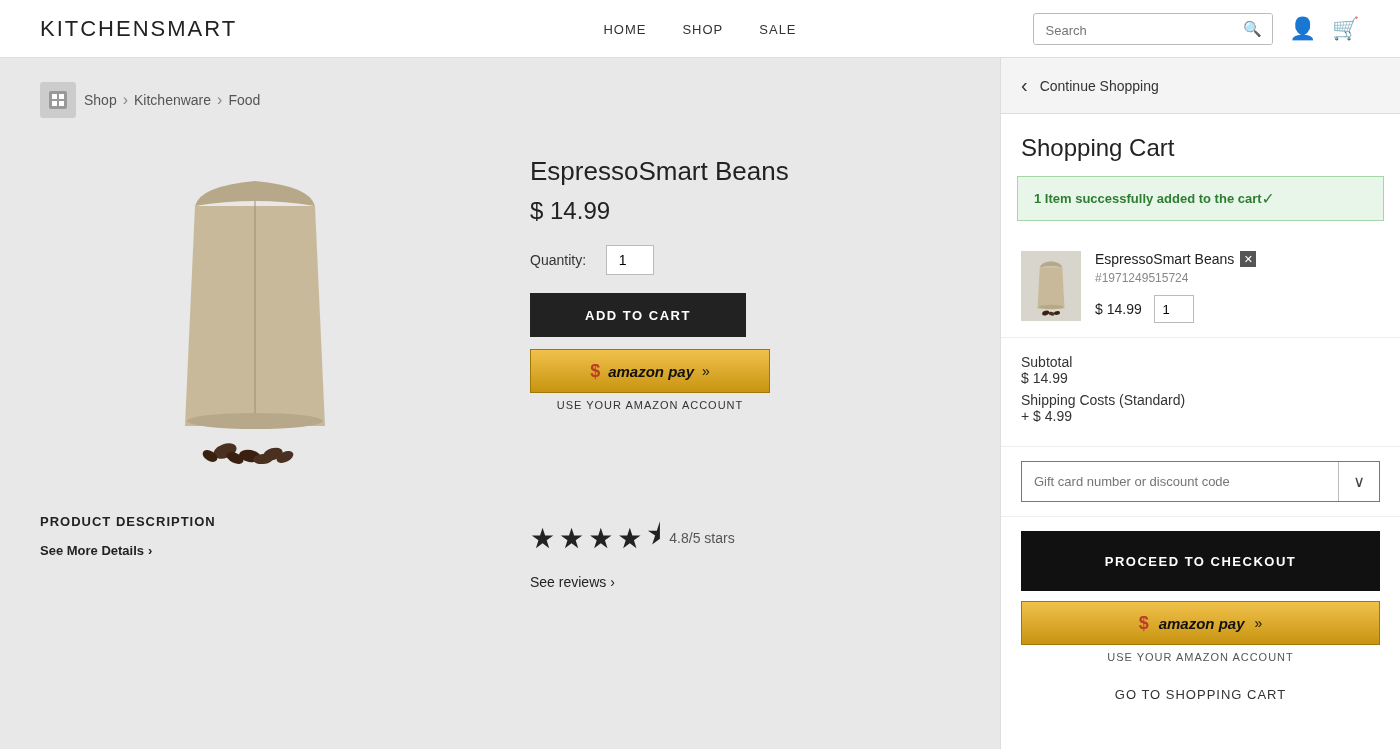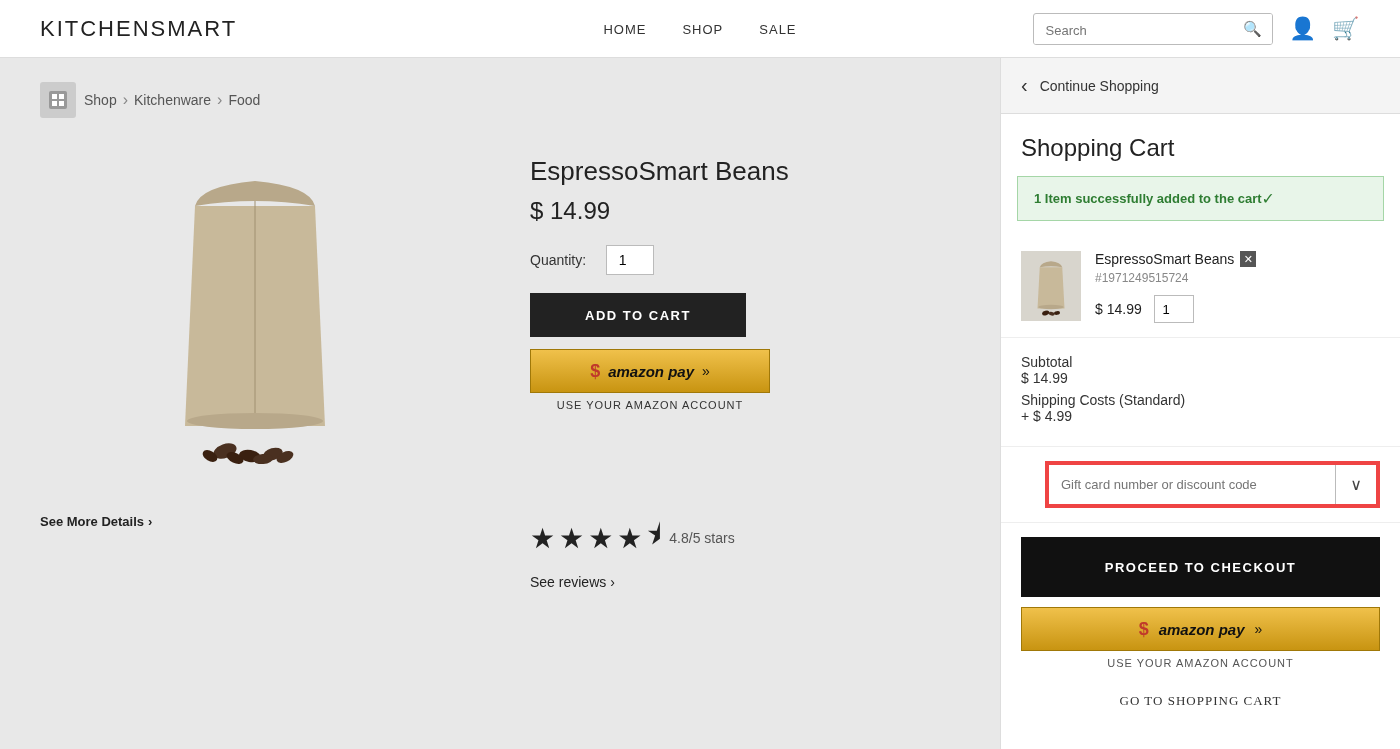--- a/index.html
+++ b/index.html
@@ -372,22 +372,21 @@
       flex-direction: column;
     }
     .total-row .label { font-weight: 500; }
 
     .discount-section {
       padding: 14px 20px;
       border-bottom: 1px solid #eee;
     }
     .discount-input-row {
       display: flex;
-      border: 4px solid #ef4444;
-      margin-left: 24px;
+      border: 1px solid #ef4444;
     }
     .discount-input {
       flex: 1;
       border: none;
       outline: none;
       padding: 10px 12px;
       font-size: 13px;
       color: #999;
     }
     .discount-apply-btn {
@@ -433,21 +432,20 @@
       width: calc(100% - 40px);
       margin-left: 20px;
     }
     .go-to-cart-link {
       text-align: center;
       padding: 12px 20px 20px;
       font-size: 13px;
       color: #333;
       letter-spacing: 1px;
       cursor: pointer;
-      font-family: Liberation Serif, serif;
     }
   </style>
 </head>
 <body>
 
 <div class="header">
   <div class="header-logo">
     KitchenSmart
   </div>
   <ul class="header-nav">
@@ -530,20 +528,21 @@
           <span style="color:#c0392b; font-size:18px; font-weight:900;">$</span>
           <span class="amazon-pay-logo">amazon pay</span>
           <span class="amazon-chevrons">»</span>
         </div>
         <div class="amazon-pay-label">USE YOUR AMAZON ACCOUNT</div>
       </div>
     </div>
 
     <div class="bottom-section">
       <div class="product-description">
+        <h3 class="section-heading">PRODUCT DESCRIPTION</h3>
         <div class="see-more-link">
           <span>See More Details</span>
           <span>›</span>
         </div>
       </div>
 
       <div class="product-reviews">
         <div class="stars-row">
           <span class="star">★</span>
           <span class="star">★</span>

